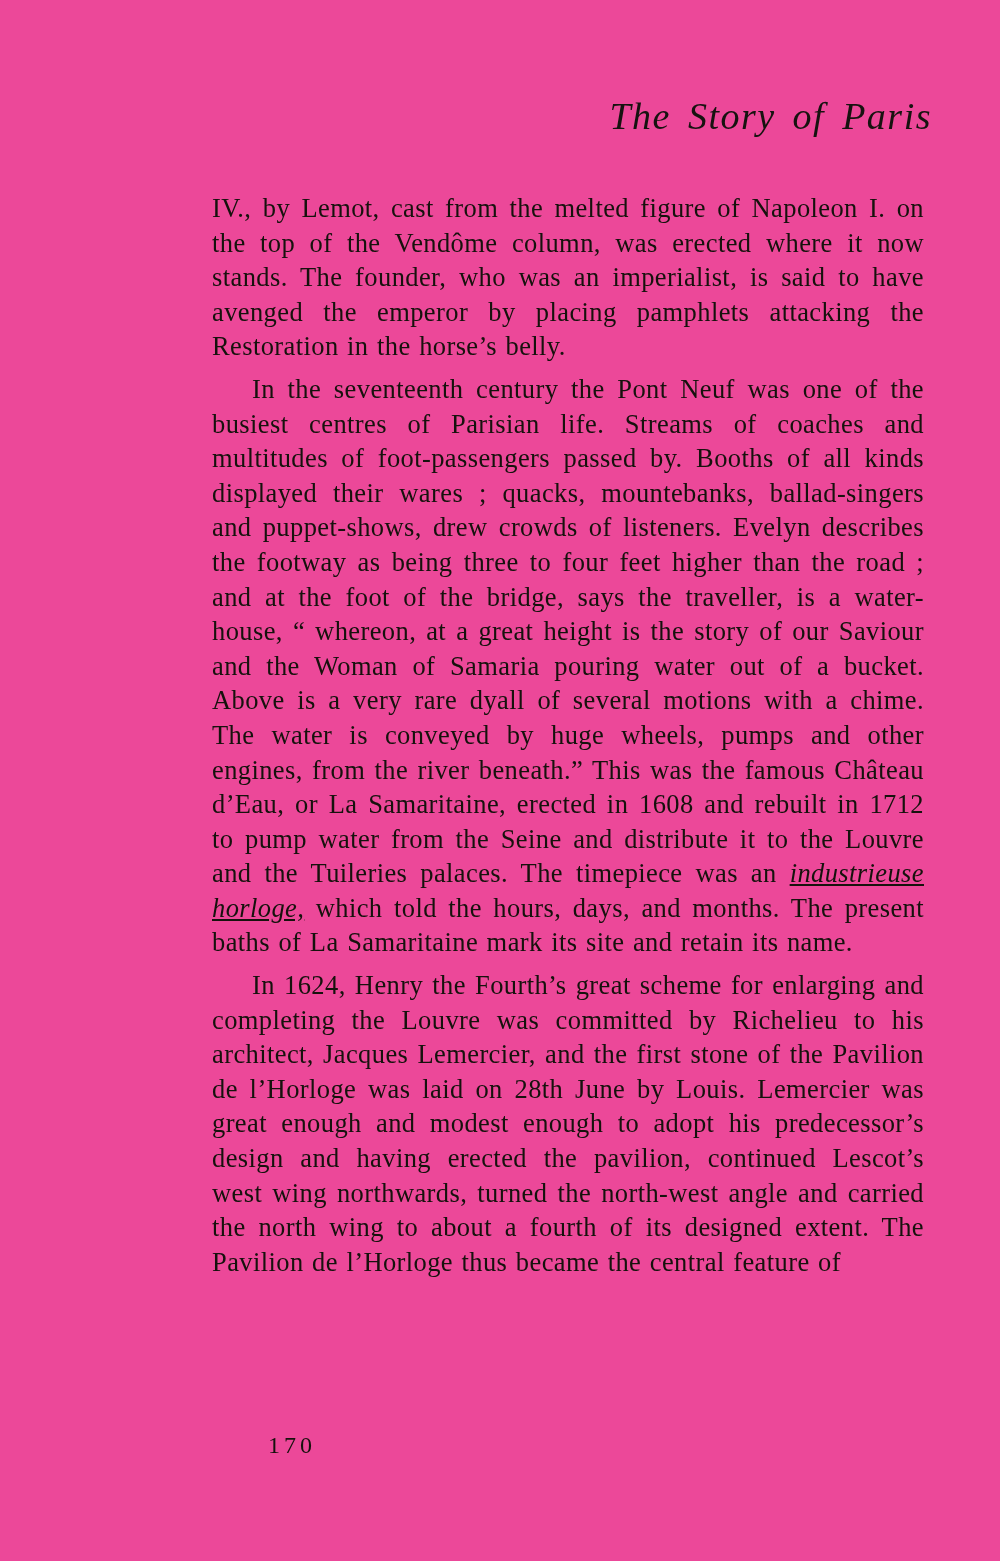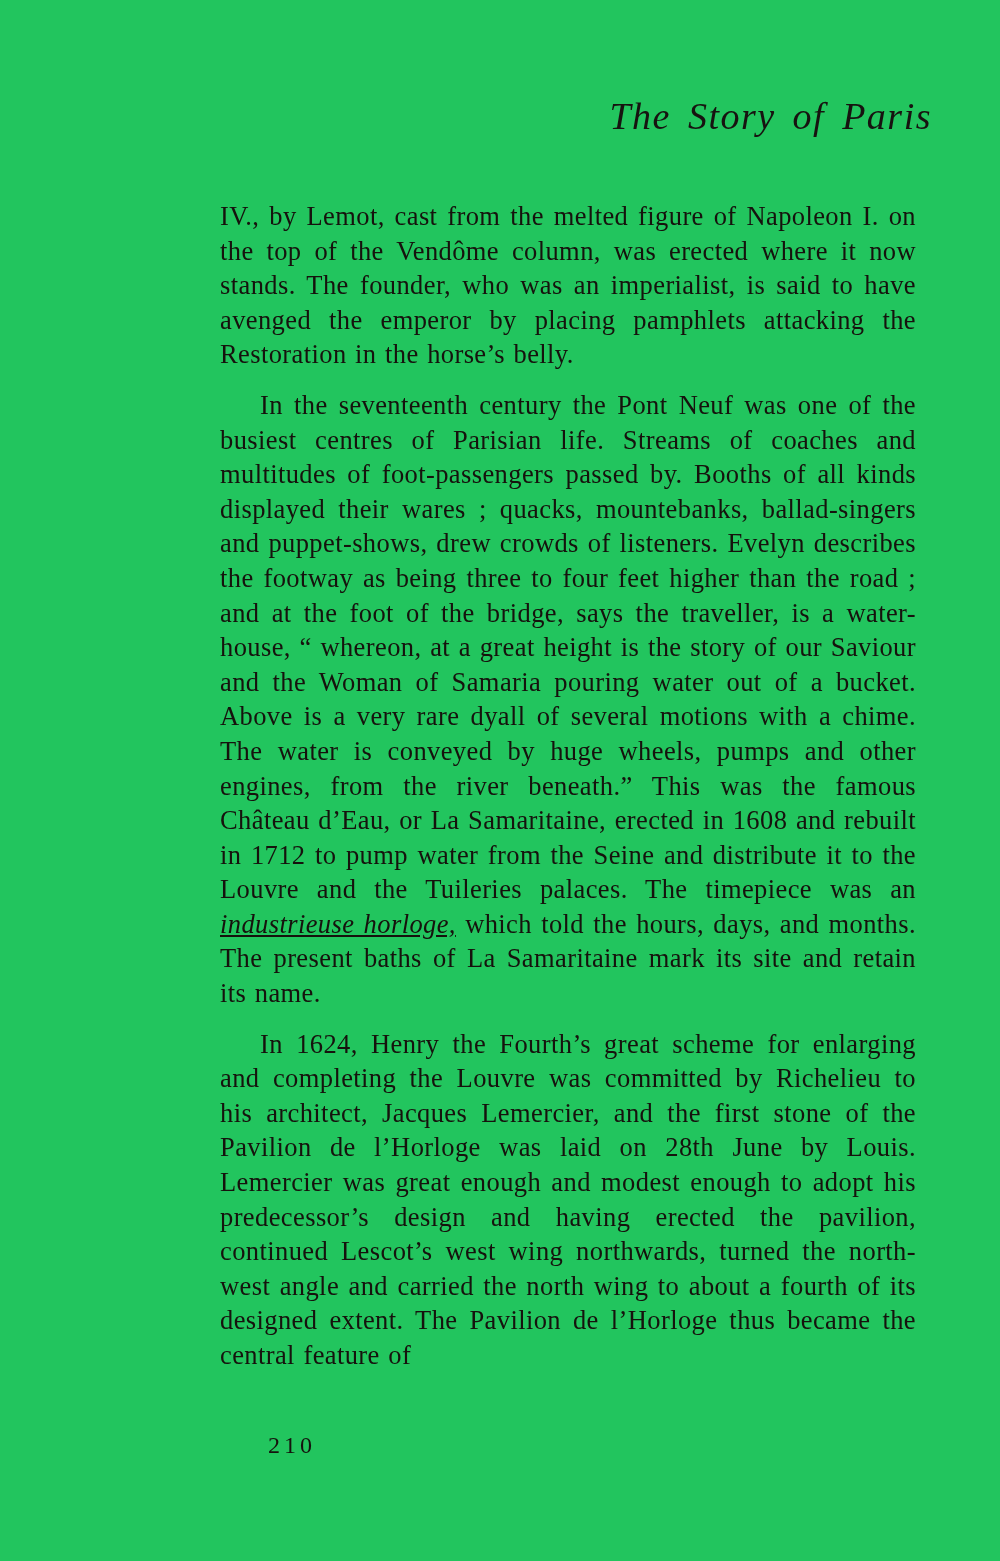--- a/index.html
+++ b/index.html
@@ -9,21 +9,21 @@
   body {
     width: 1000px;
     height: 1561px;
     background: #fbfaf7;
     overflow: hidden;
   }
   .page {
     position: relative;
     width: 1000px;
     height: 1561px;
-    background: #22c55e;
+    background: #ec4899;
     color: #17140f;
     font-family: "Liberation Serif", "DejaVu Serif", serif;
   }
   .running-head {
     position: absolute;
     top: 94px;
     left: 205px;
     width: 727px;
     text-align: right;
     font-style: italic;
@@ -39,21 +39,21 @@
     left: 204px;
     width: 728px;
     font-size: 26.5px;
     line-height: 34.6px;
     text-align: justify;
     letter-spacing: 0.4px;
     word-spacing: 1.5px;
     color: #16120d;
   }
   .para {
-    margin: 16px;
+    margin: 8px;
     padding: 0;
   }
   .para.indent {
     text-indent: 40px;
   }
   .para em {
     font-style: italic;
     text-decoration: underline;
   }
   .page-number {
@@ -75,15 +75,15 @@
   <div class="text-block">
 
     <p class="para"><span>IV., by Lemot, cast from the melted figure of Napoleon I. on the top of the Vendôme column, was erected where it now stands. The founder, who was an imperialist, is said to have avenged the emperor by placing pamphlets attacking the Restoration in the horse’s belly.</span></p>
 
     <p class="para indent"><span>In the seventeenth century the Pont Neuf was one of the busiest centres of Parisian life. Streams of coaches and multitudes of foot-passengers passed by. Booths of all kinds displayed their wares ; quacks, mountebanks, ballad-singers and puppet-shows, drew crowds of listeners. Evelyn describes the footway as being three to four feet higher than the road ; and at the foot of the bridge, says the traveller, is a water-house, “ whereon, at a great height is the story of our Saviour and the Woman of Samaria pouring water out of a bucket. Above is a very rare dyall of several motions with a chime. The water is conveyed by huge wheels, pumps and other engines, from the river beneath.” This was the famous Château d’Eau, or La Samaritaine, erected in 1608 and rebuilt in 1712 to pump water from the Seine and distribute it to the Louvre and the Tuileries palaces. The timepiece was an </span><em>industrieuse horloge,</em><span> which told the hours, days, and months. The present baths of La Samaritaine mark its site and retain its name.</span></p>
 
     <p class="para indent"><span>In 1624, Henry the Fourth’s great scheme for enlarging and completing the Louvre was committed by Richelieu to his architect, Jacques Lemercier, and the first stone of the Pavilion de l’Horloge was laid on 28th June by Louis. Lemercier was great enough and modest enough to adopt his predecessor’s design and having erected the pavilion, continued Lescot’s west wing northwards, turned the north-west angle and carried the north wing to about a fourth of its designed extent. The Pavilion de l’Horloge thus became the central feature of</span></p>
 
   </div>
 
-  <div class="page-number">210</div>
+  <div class="page-number">170</div>
 
 </div>
 
 </body></html>

